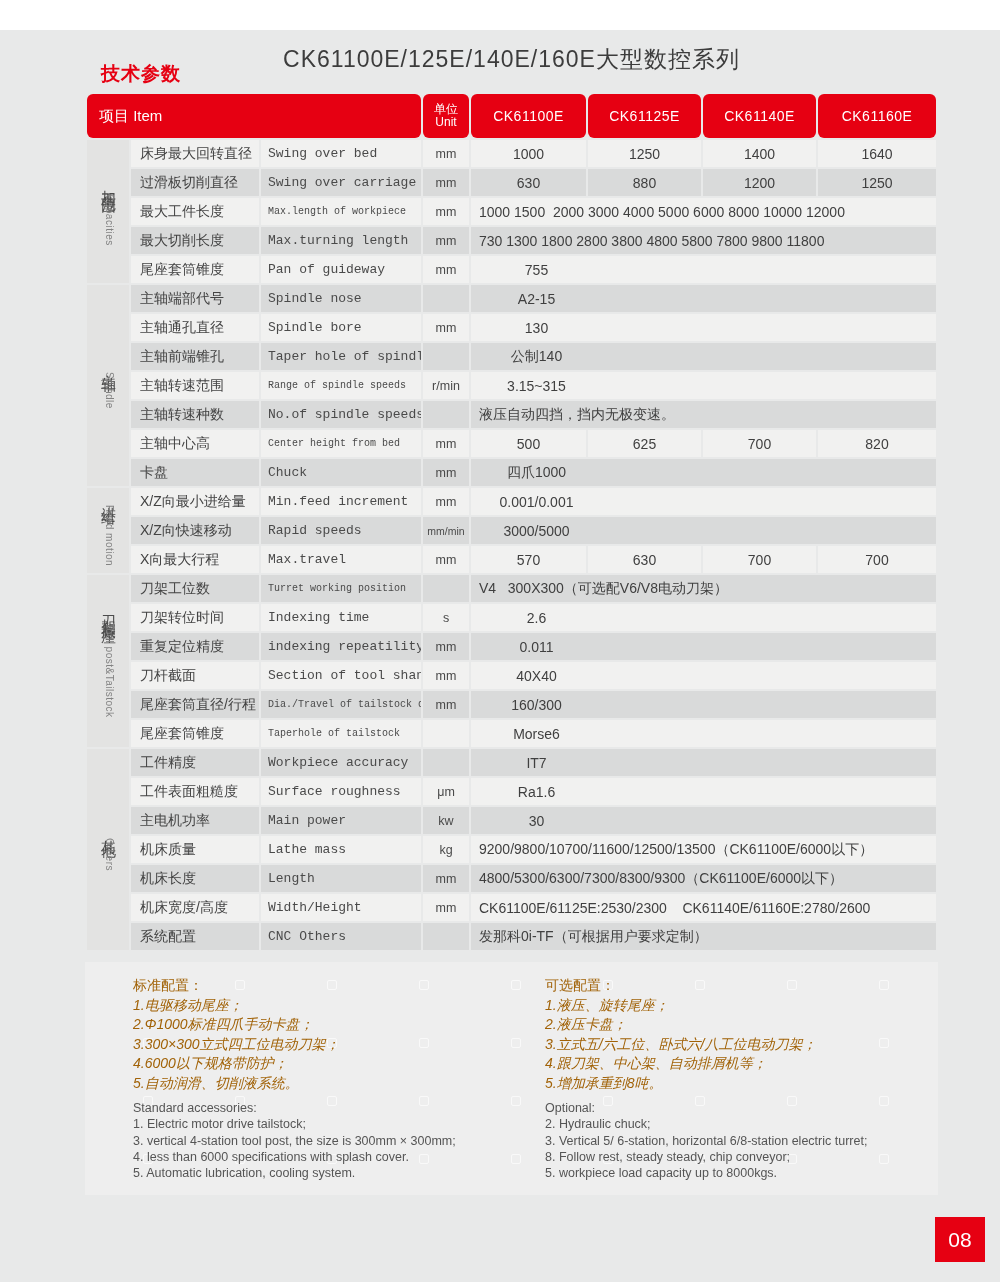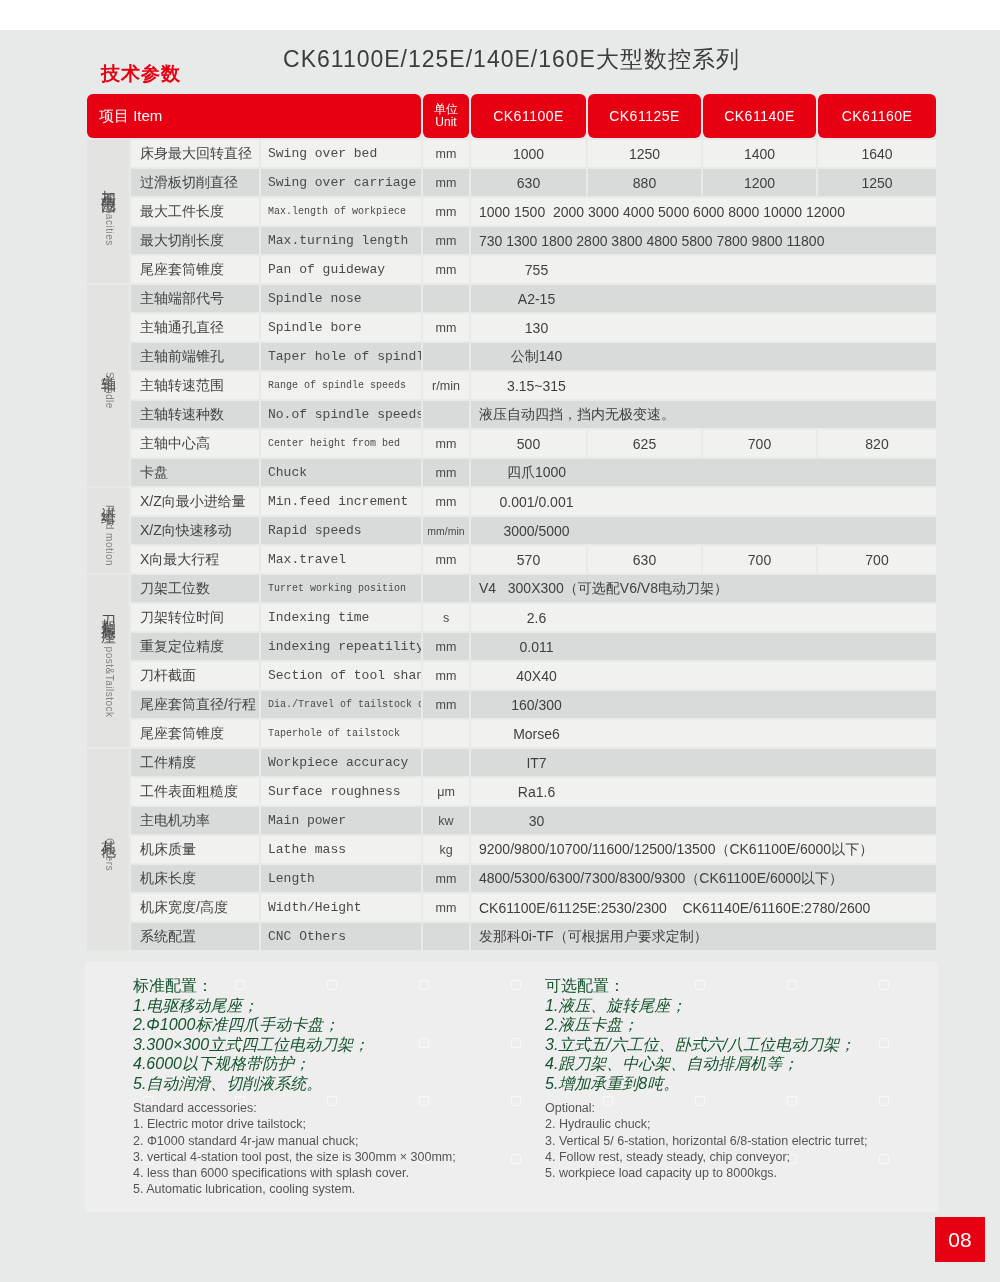--- a/index.html
+++ b/index.html
@@ -39,21 +39,21 @@
   td.unit.tiny { font-size:10.5px; }
   td.val { font-size:14px; text-align:center; }
   td.valspan { text-align:left; padding-left:8px; white-space:nowrap; }
   .spanval { display:inline-block; min-width:115px; text-align:center; white-space:pre; font-size:14px; }
 
   .config-panel { position:relative; margin-top:10px; background:#eeeeee; width:853px;
                   padding:14px 0 14px 48px; display:flex; }
   .cfg-col-left  { width:412px; position:relative; z-index:1; }
   .cfg-col-right { flex:1; position:relative; z-index:1; }
   .cfg-zh { font-size:14px; line-height:19.5px; color:#555555; list-style:none;font-style:italic; }
-  .cfg-zh li, .cfg-zh-title { font-size:16px; line-height:19.5px; color:#14532d; }
+  .cfg-zh li, .cfg-zh-title { font-size:14px; line-height:19.5px; color:#a16207; }
   .cfg-en { list-style:none; margin-top:7px; }
   .cfg-en li, .cfg-en-title { font-size:12.5px; line-height:16.3px; color:#555555; }
   .wm { position:absolute; width:10px; height:10px; border:1px solid rgba(255,255,255,0.65);
         border-radius:2px; z-index:0; }
 
   .page-num { position:absolute; top:1217px; right:15px; width:50px; height:45px;
               background:var(--accent); color:#ffffff; display:flex; align-items:center;
               justify-content:center; font-size:21px; }
 </style>
 </head>
@@ -309,42 +309,41 @@
             <li>1.电驱移动尾座；</li>
             <li>2.Φ1000标准四爪手动卡盘；</li>
             <li>3.300×300立式四工位电动刀架；</li>
             <li>4.6000以下规格带防护；</li>
             <li>5.自动润滑、切削液系统。</li>
           </ul>
         <div class="cfg-en">
           <div class="cfg-en-title">Standard accessories:</div>
           <ul style="list-style:none">
               <li>1. Electric motor drive tailstock;</li>
-              <li>2. Φ1000 standard 4r-jaw manual chuck;</li>
               <li>3. vertical 4-station tool post, the size is 300mm × 300mm;</li>
               <li>4. less than 6000 specifications with splash cover.</li>
               <li>5. Automatic lubrication, cooling system.</li>
             </ul>
         </div>
       </div>
       <div class="cfg-col-right">
         <div class="cfg-zh-title">可选配置：</div>
         <ul class="cfg-zh">
             <li>1.液压、旋转尾座；</li>
             <li>2.液压卡盘；</li>
             <li>3.立式五/六工位、卧式六/八工位电动刀架；</li>
             <li>4.跟刀架、中心架、自动排屑机等；</li>
             <li>5.增加承重到8吨。</li>
           </ul>
         <div class="cfg-en">
           <div class="cfg-en-title">Optional:</div>
           <ul style="list-style:none">
               <li>2. Hydraulic chuck;</li>
               <li>3. Vertical 5/ 6-station, horizontal 6/8-station electric turret;</li>
-              <li>4. Follow rest, steady steady, chip conveyor;</li>
+              <li>8. Follow rest, steady steady, chip conveyor;</li>
               <li>5. workpiece load capacity up to 8000kgs.</li>
             </ul>
         </div>
       </div>
     <div class="wm" style="left: 58px; top: 18px;"></div>
         <div class="wm" style="left: 150px; top: 18px;"></div>
         <div class="wm" style="left: 242px; top: 18px;"></div>
         <div class="wm" style="left: 334px; top: 18px;"></div>
         <div class="wm" style="left: 426px; top: 18px;"></div>
         <div class="wm" style="left: 518px; top: 18px;"></div>

